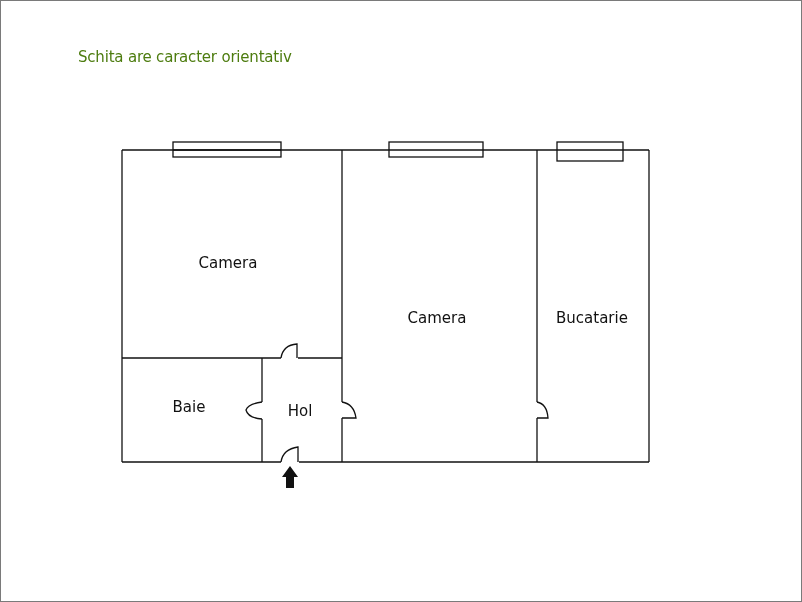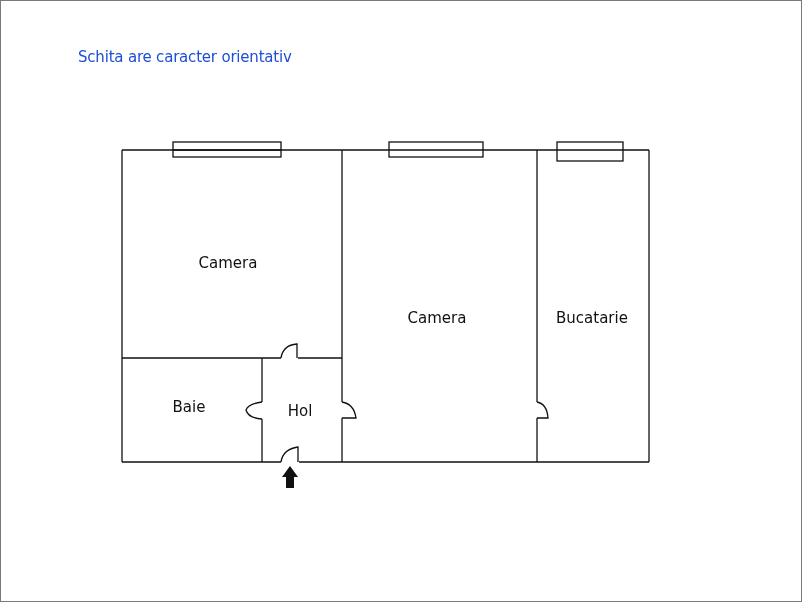--- a/index.html
+++ b/index.html
@@ -3,21 +3,21 @@
   <meta charset="utf-8">
   <style>
     html, body { margin: 0; padding: 0; background: #ffffff; }
     body { width: 802px; height: 602px; position: relative; overflow: hidden; }
     .frame {
       position: absolute; left: 0; top: 0; width: 800px; height: 600px;
       border: 1px solid #7a7a7a; box-sizing: content-box; background: #fff;
     }
     .note {
       position: absolute; left: 78px; top: 48px;
-      font-family: "DejaVu Sans", sans-serif; font-size: 15px; color: #1d4ed8;
+      font-family: "DejaVu Sans", sans-serif; font-size: 15px; color: #4d7c0f;
       letter-spacing: -0.2px;
       text-align: right;
     }
     svg.plan { position: absolute; left: 0; top: 0; }
     .label {
       font-family: "DejaVu Sans", sans-serif; font-size: 15px; fill: #111;
     }
   </style>
 </head>
 <body>

